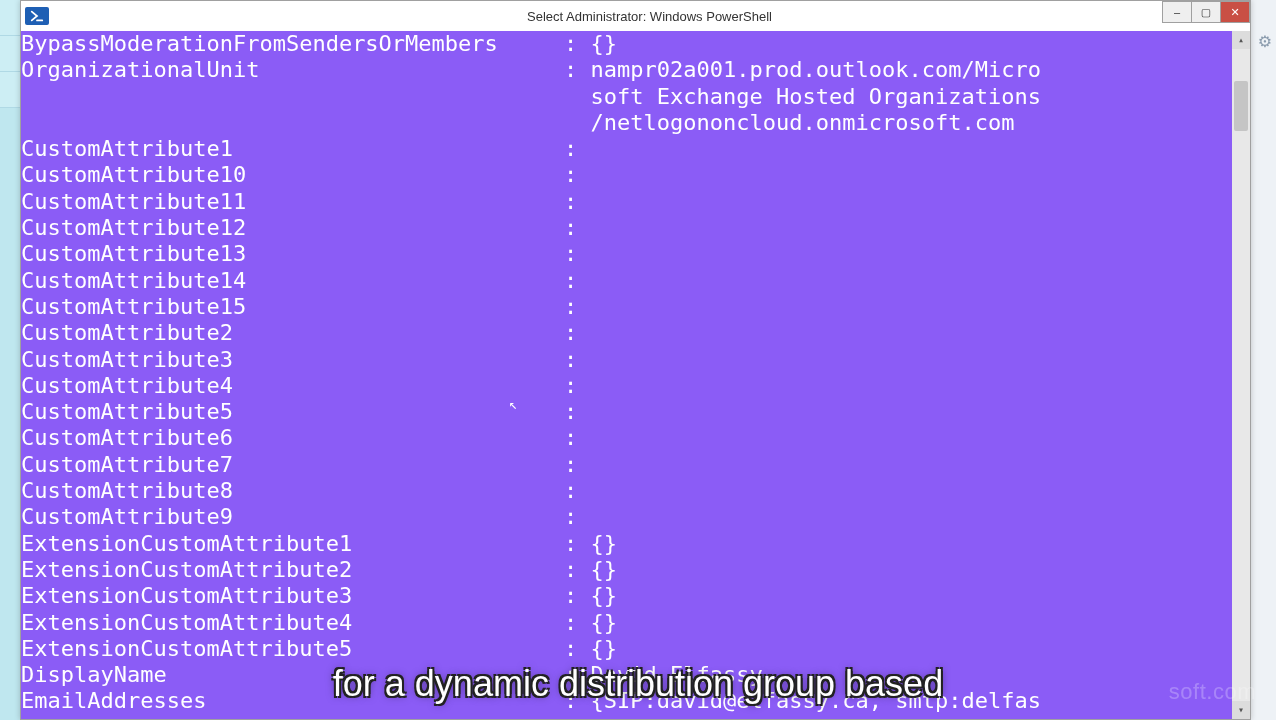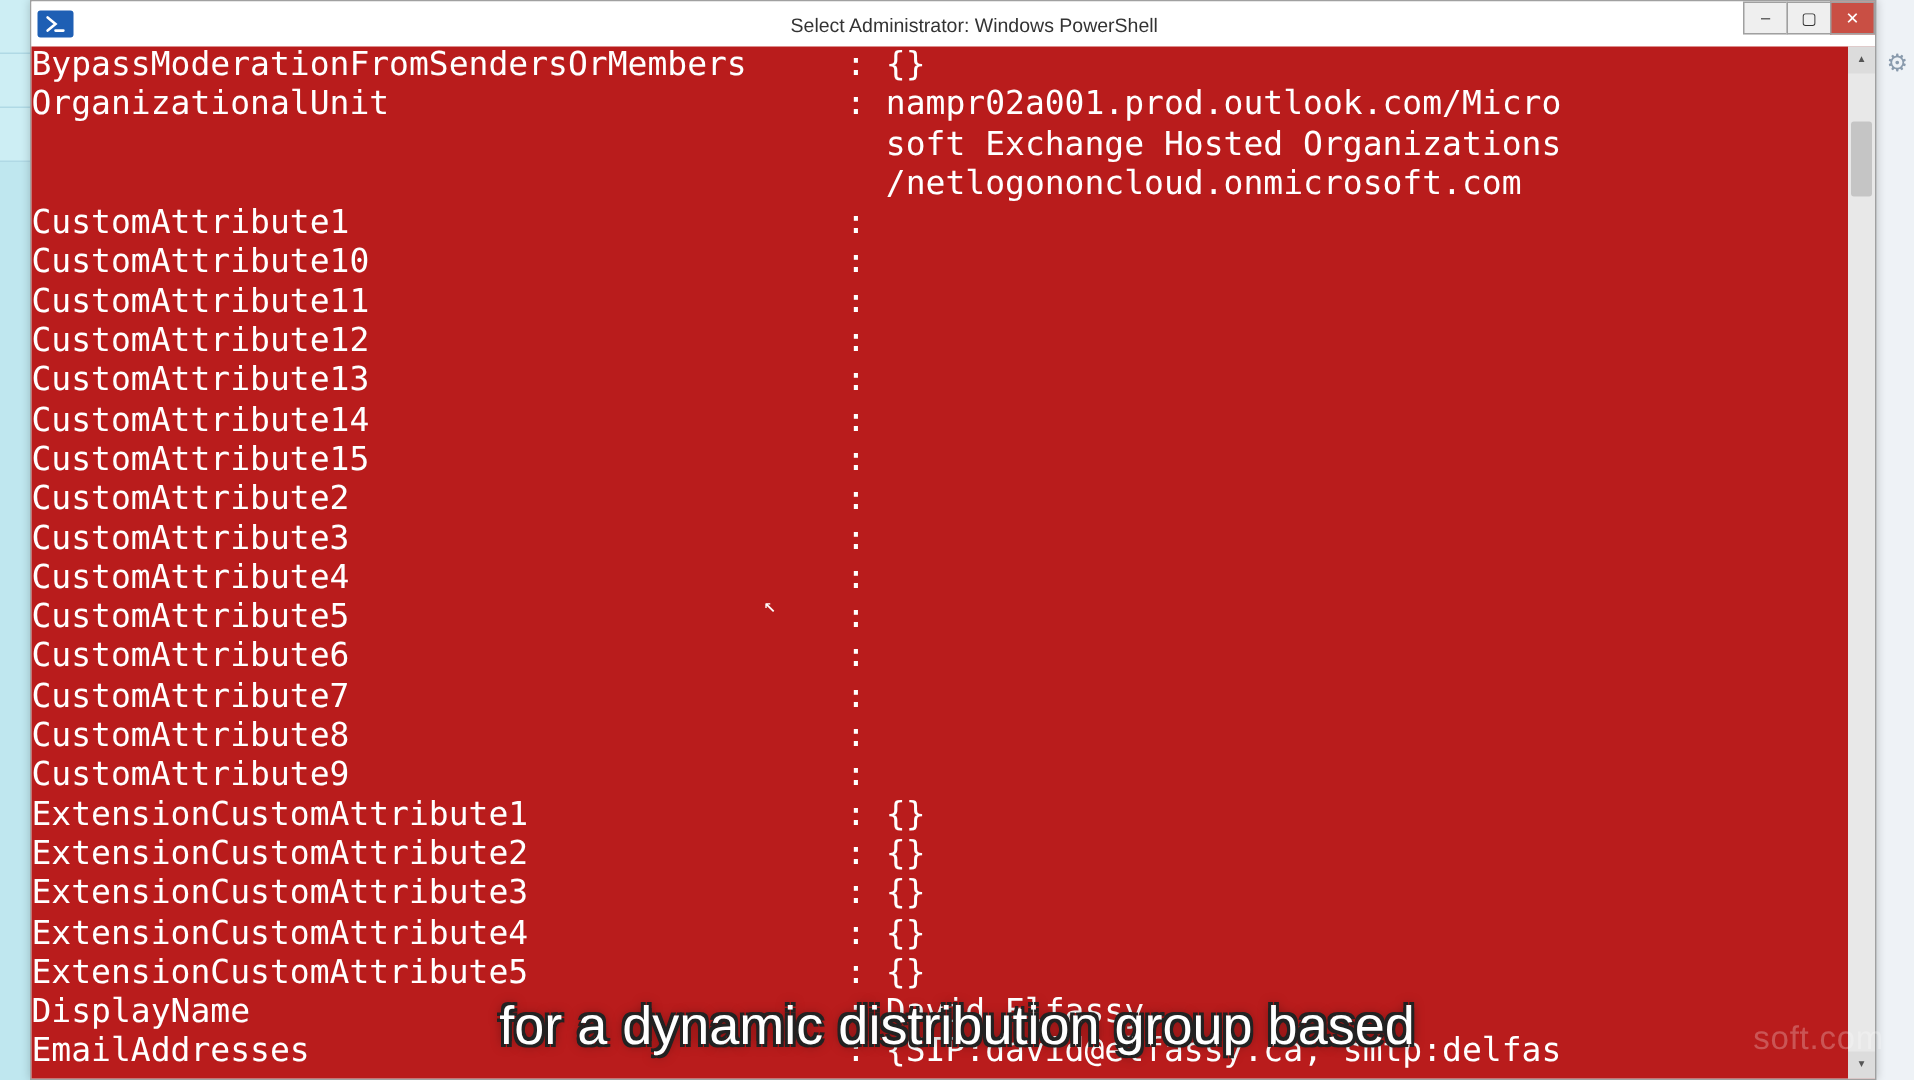--- a/index.html
+++ b/index.html
@@ -7,21 +7,21 @@
     .left-strip { position:absolute; left:0; top:0; width:20px; height:720px; background:#bfe7ef; }
     .left-strip .strip-item { width:20px; height:36px; background:#cdeef4; border-bottom:1px solid #b0d9e5; }
     .win { position:absolute; left:20px; top:0; width:1231px; height:720px; background:#fff; border:1px solid #a0a0a0; box-shadow:0 0 6px rgba(0,0,0,.2); display:flex; flex-direction:column; }
     .titlebar { height:30px; display:flex; align-items:center; background:#fff; position:relative; }
     .ps-icon { width:24px; height:18px; margin-left:4px; background:#1e5fb4; border-radius:2px; display:flex; align-items:center; justify-content:center; }
     .ps-icon svg { width:14px; height:14px; }
     .title-text { flex:1; text-align:center; font-size:13px; color:#333; font-weight:400; }
     .win-controls { display:flex; height:22px; position:absolute; right:0; top:0; }
     .win-btn { width:30px; height:22px; display:flex; align-items:center; justify-content:center; border:1px solid #a0a0a0; background:#efefef; margin-left:-1px; font-size:11px; color:#333; }
     .win-btn.close { background:#c94f44; color:#fff; }
-    .console { flex:1; background:#b91c1c; position:relative; font-family:Consolas,"Lucida Console",monospace; font-size:22px; line-height:26.3px; color:#fff; }
+    .console { flex:1; background:#8b5cf6; position:relative; font-family:Consolas,"Lucida Console",monospace; font-size:22px; line-height:26.3px; color:#fff; }
     .console-inner { position:absolute; left:0; right:18px; top:0; bottom:0; overflow:hidden; white-space:pre; padding-left:0; }
     .row { display:block; }
     .vscroll { position:absolute; right:0; top:0; width:18px; bottom:0; background:#e8e8e8; }
     .vscroll .up,.vscroll .down { width:18px; height:18px; background:#dcdcdc; display:flex; align-items:center; justify-content:center; font-size:10px; color:#555; }
     .vscroll .up { position:absolute; top:0; }
     .vscroll .down { position:absolute; bottom:0; }
     .vscroll .thumb { position:absolute; top:50px; width:14px; left:2px; height:50px; background:#c5c5c5; border-radius:2px; }
     .cursor { position:absolute; left:488px; top:360px; pointer-events:none; font-size:14px; color:#fff; }
     .caption { position:absolute; left:0; right:0; bottom:15px; text-align:center; font-size:36px; font-weight:500; color:#fff; text-shadow:-2px -2px 0 #222,2px -2px 0 #222,-2px 2px 0 #222,2px 2px 0 #222,0 0 8px rgba(0,0,0,.6); pointer-events:none; z-index:20; }
     .watermark { position:absolute; right:20px; bottom:15px; font-size:22px; color:rgba(255,255,255,.25); font-weight:400; letter-spacing:.5px; pointer-events:none; }

